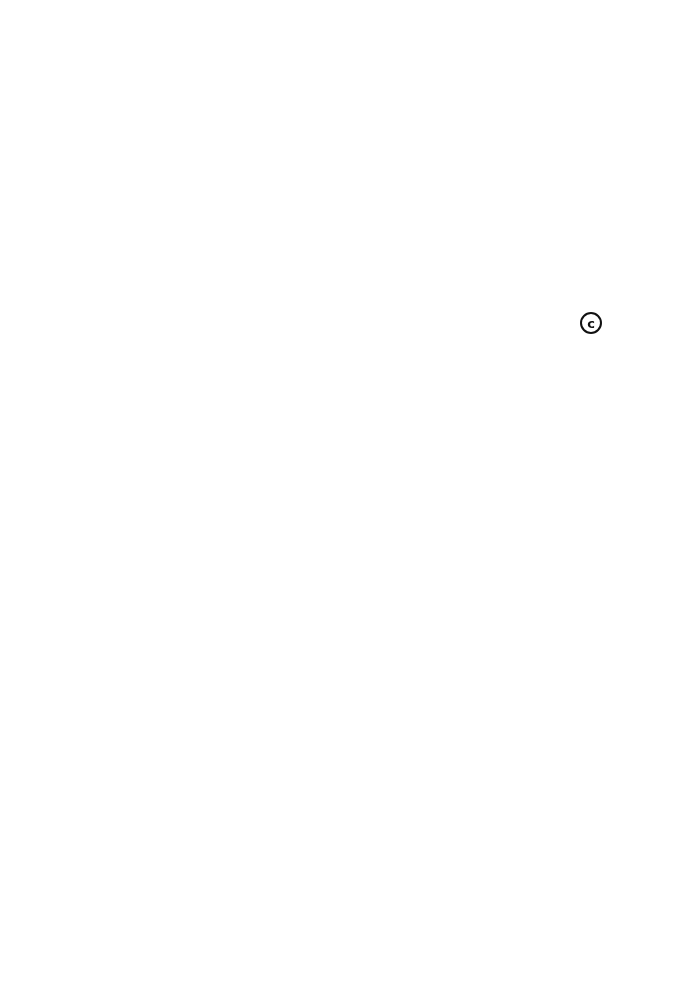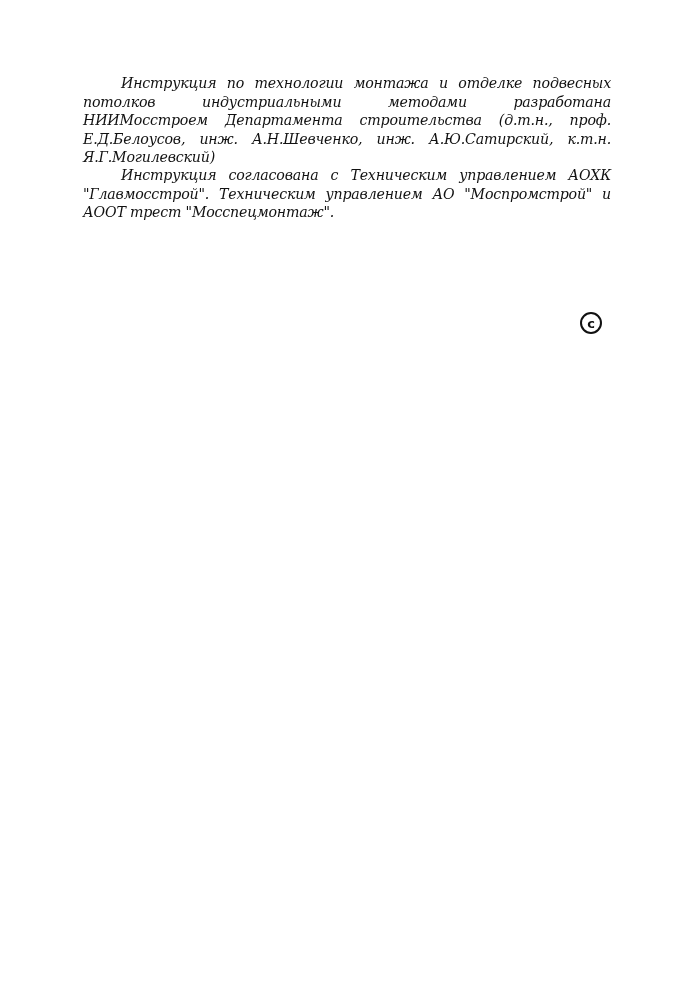--- a/index.html
+++ b/index.html
@@ -54,24 +54,20 @@
       font-family: "DejaVu Sans", sans-serif;
       font-weight: bold;
       font-size: 13px;
       line-height: 1;
     }
   </style>
 </head>
 <body>
 
 <div class="page">
-  <div class="text-block" id="block-1">
-    <p class="para">Инструкция по технологии монтажа и отделке подвесных потолков индустриальными методами разработана НИИМосстроем Департамента строительства (д.т.н., проф. Е.Д.Белоусов, инж. А.Н.Шевченко, инж. А.Ю.Сатирский, к.т.н. Я.Г.Могилевский)</p>
-  </div>
 
   <div class="text-block" id="block-2">
-    <p class="para">Инструкция согласована с Техническим управлением АОХК "Главмосстрой". Техническим управлением АО "Моспромстрой" и АООТ трест "Мосспецмонтаж".</p>
   </div>
 
   <div class="copyright">
     <span>c</span>
   </div>
 </div>
 
 </body></html>

